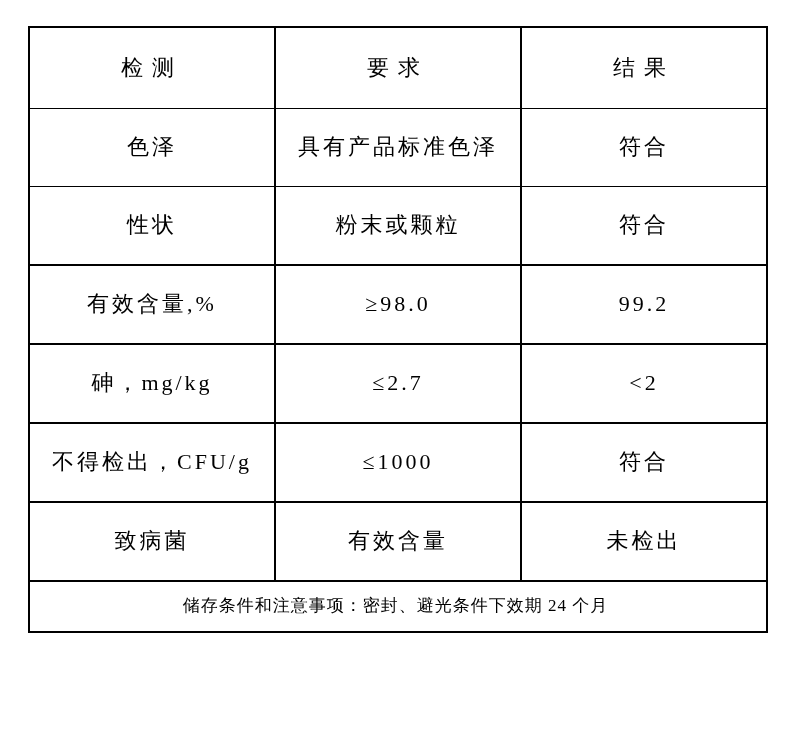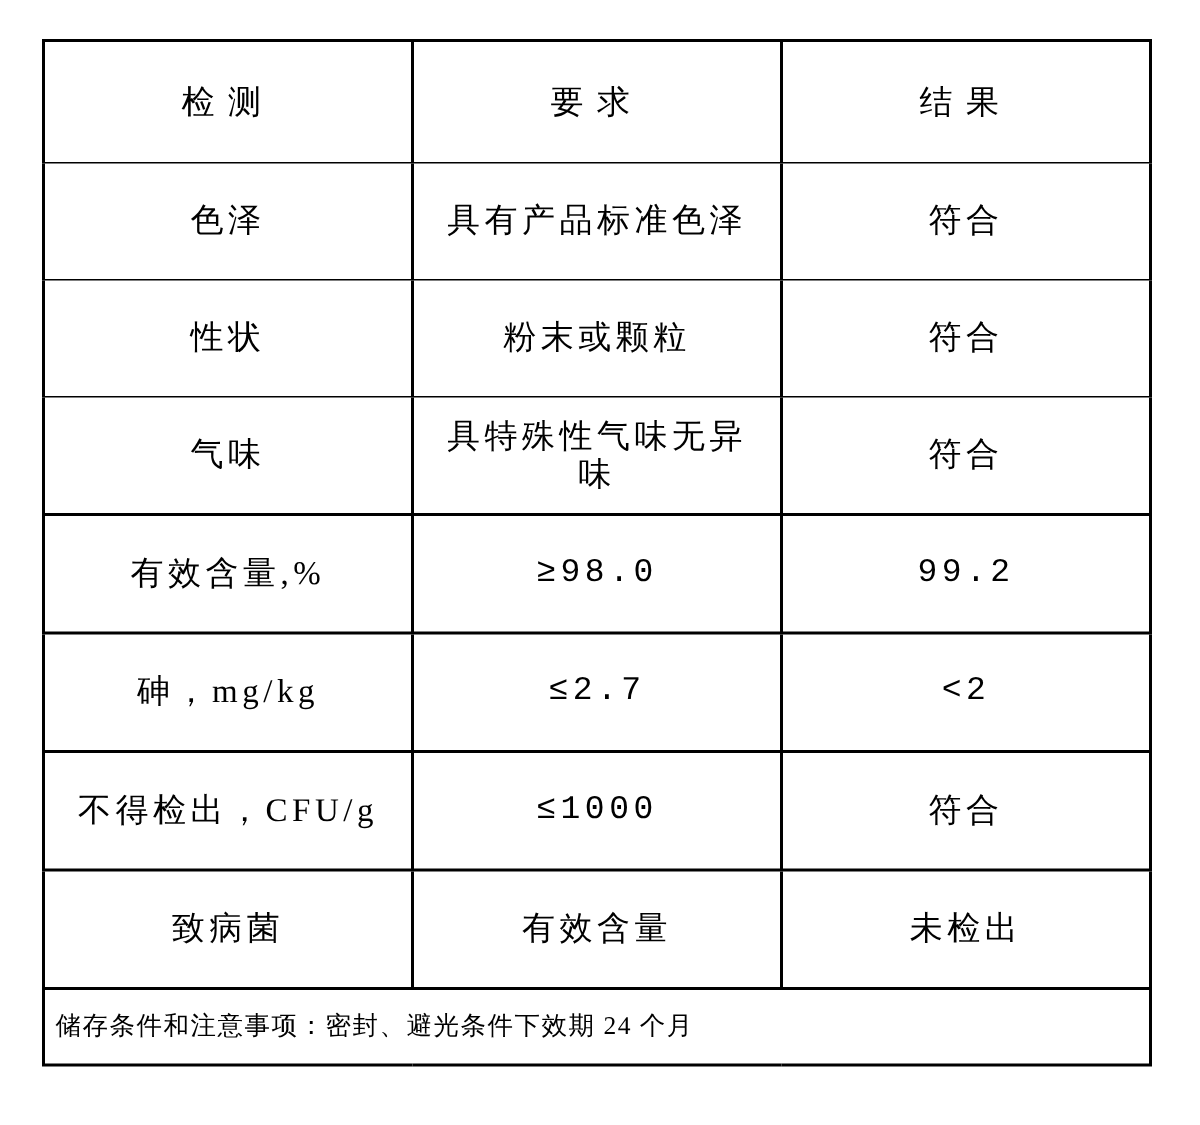--- a/index.html
+++ b/index.html
@@ -39,27 +39,27 @@
     line-height: 1.1;
   }
   tr.hrow td {
     border-top: none;
     height: 56px;
     letter-spacing: 9px;
   }
   tr.drow td { height: 53px; }
   tr.thin td { border-top-width: 1px; }
   td.num {
-    font-family: Liberation Mono, monospace;
+    font-family: Liberation Serif, serif;
     font-size: 21px;
     letter-spacing: 0;
   }
   tr.frow td {
     height: 25px;
-    text-align: left;
+    text-align: center;
     padding-left: 7px;
     font-size: 17px;
     letter-spacing: 1px;
   }
 </style>
 </head>
 <body>
 
 <div class="page">
   <table class="spec">
@@ -80,25 +80,20 @@
         <td>具有产品标准色泽</td>
         <td>符合</td>
       </tr>
 
       <tr class="drow thin">
         <td>性状</td>
         <td>粉末或颗粒</td>
         <td>符合</td>
       </tr>
 
-      <tr class="drow thin">
-        <td>气味</td>
-        <td>具特殊性气味无异味</td>
-        <td>符合</td>
-      </tr>
 
       <tr class="drow">
         <td>有效含量,%</td>
         <td class="num">≥98.0</td>
         <td class="num">99.2</td>
       </tr>
 
 
 
       <tr class="drow">

